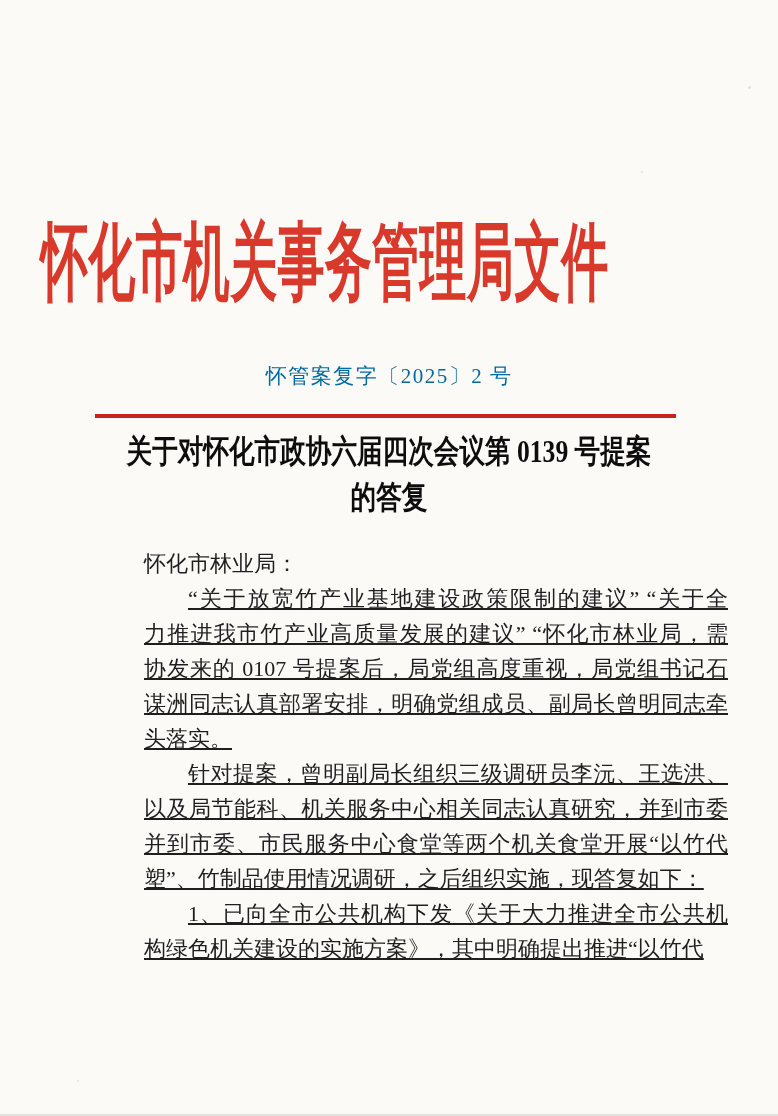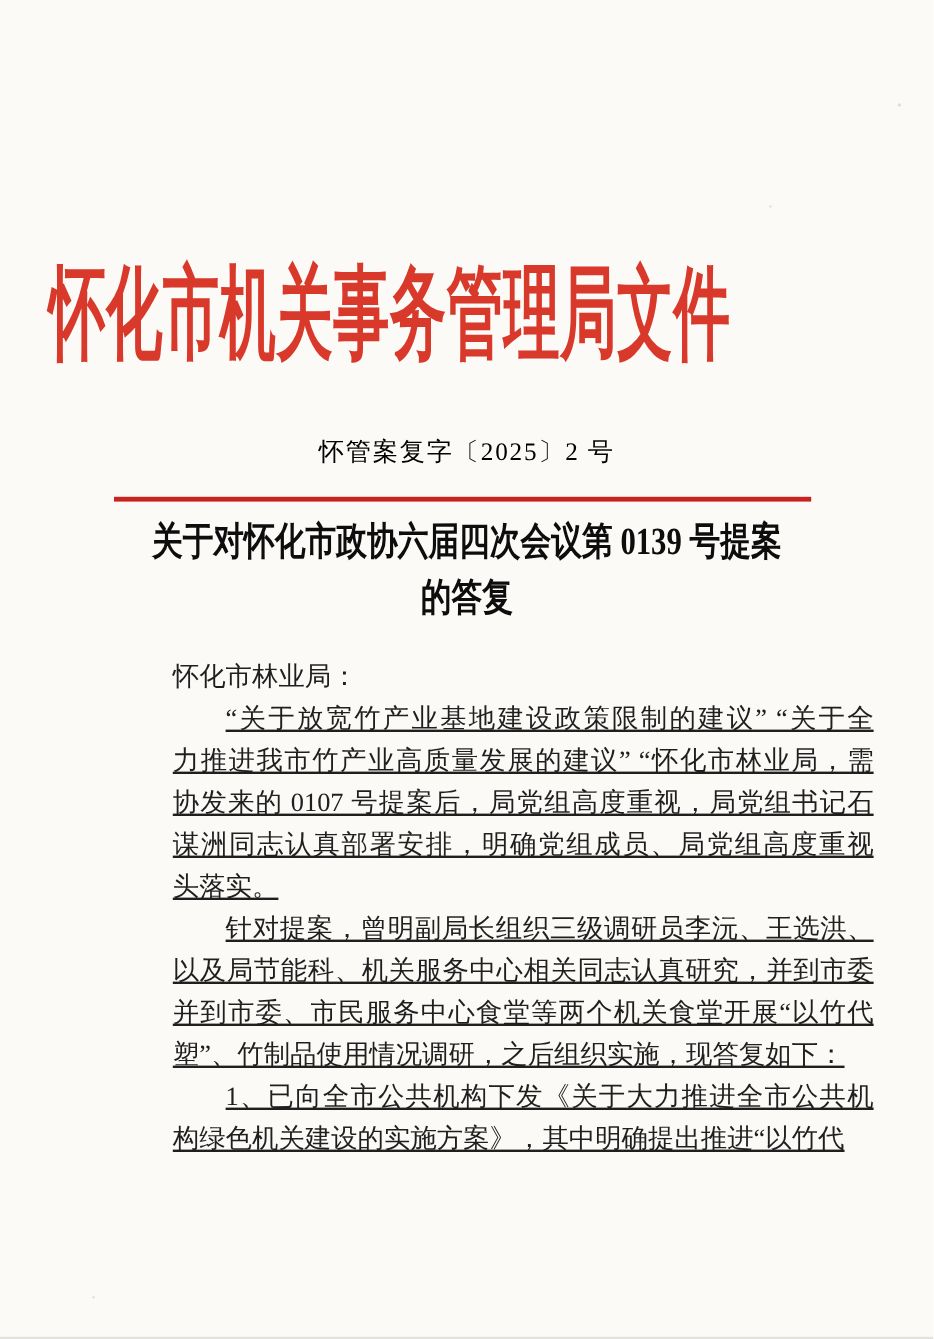--- a/index.html
+++ b/index.html
@@ -6,33 +6,33 @@
   .page{
     position:relative;
     width:778px;height:1116px;
     background:#fbfaf7;
     overflow:hidden;
     font-family:"Liberation Serif","DejaVu Serif",serif;
   }
   
   .banner{
     position:absolute;top:204px;left:0;width:650px;height:116px;
-    display:flex;align-items:flex-start;justify-content:center;
+    display:flex;align-items:flex-end;justify-content:center;
   }
   .banner-inner{
     display:inline-block;white-space:nowrap;
     font-size:85px;font-weight:bold;color:#d8392a;
     transform:scaleX(0.55);transform-origin:50% 50%;
     letter-spacing:1px;
   }
   
   .doc-number{
     position:absolute;top:362px;left:0;width:778px;
     text-align:center;
-    font-size:21px;color:#000000;letter-spacing:1.5px;
+    font-size:21px;color:#0369a1;letter-spacing:1.5px;
   }
   
   .red-rule{
     position:absolute;top:414px;left:95px;width:581px;height:4px;
     background:#c8241f;
   }
   
   .title-block{
     position:absolute;top:428px;left:0;width:778px;
     text-align:center;color:#0d0d0d;
@@ -76,21 +76,21 @@
       <div class="title-line"><span class="cond">关于对怀化市政协六届四次会议第 0139 号提案</span></div>
       <div class="title-line"><span class="cond">的答复</span></div>
     </div>
 
   <div class="body-block">
     <div class="salutation">怀化市林业局：</div>
     <div>
         <div class="line first fill">“关于放宽竹产业基地建设政策限制的建议” “关于全</div>
         <div class="line fill">力推进我市竹产业高质量发展的建议” “怀化市林业局，需</div>
         <div class="line fill">协发来的 0107 号提案后，局党组高度重视，局党组书记石</div>
-        <div class="line fill">谋洲同志认真部署安排，明确党组成员、局党组高度重视</div>
+        <div class="line fill">谋洲同志认真部署安排，明确党组成员、副局长曾明同志牵</div>
         <div class="line">头落实。</div>
         <div class="line first fill">针对提案，曾明副局长组织三级调研员李沅、王选洪、</div>
         <div class="line fill">以及局节能科、机关服务中心相关同志认真研究，并到市委</div>
         <div class="line fill">并到市委、市民服务中心食堂等两个机关食堂开展“以竹代</div>
         <div class="line">塑”、竹制品使用情况调研，之后组织实施，现答复如下：</div>
         <div class="line first fill">1、已向全市公共机构下发《关于大力推进全市公共机</div>
         <div class="line">构绿色机关建设的实施方案》，其中明确提出推进“以竹代</div>
       </div>
   </div>
 

